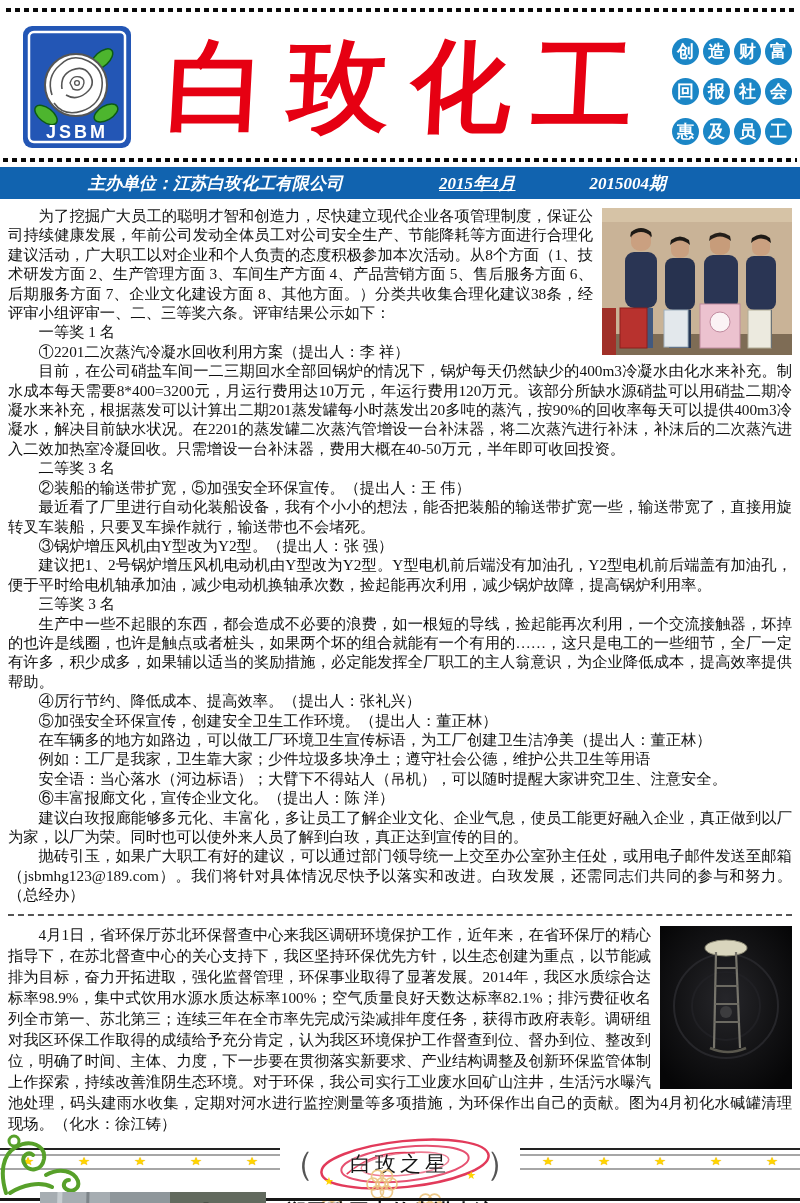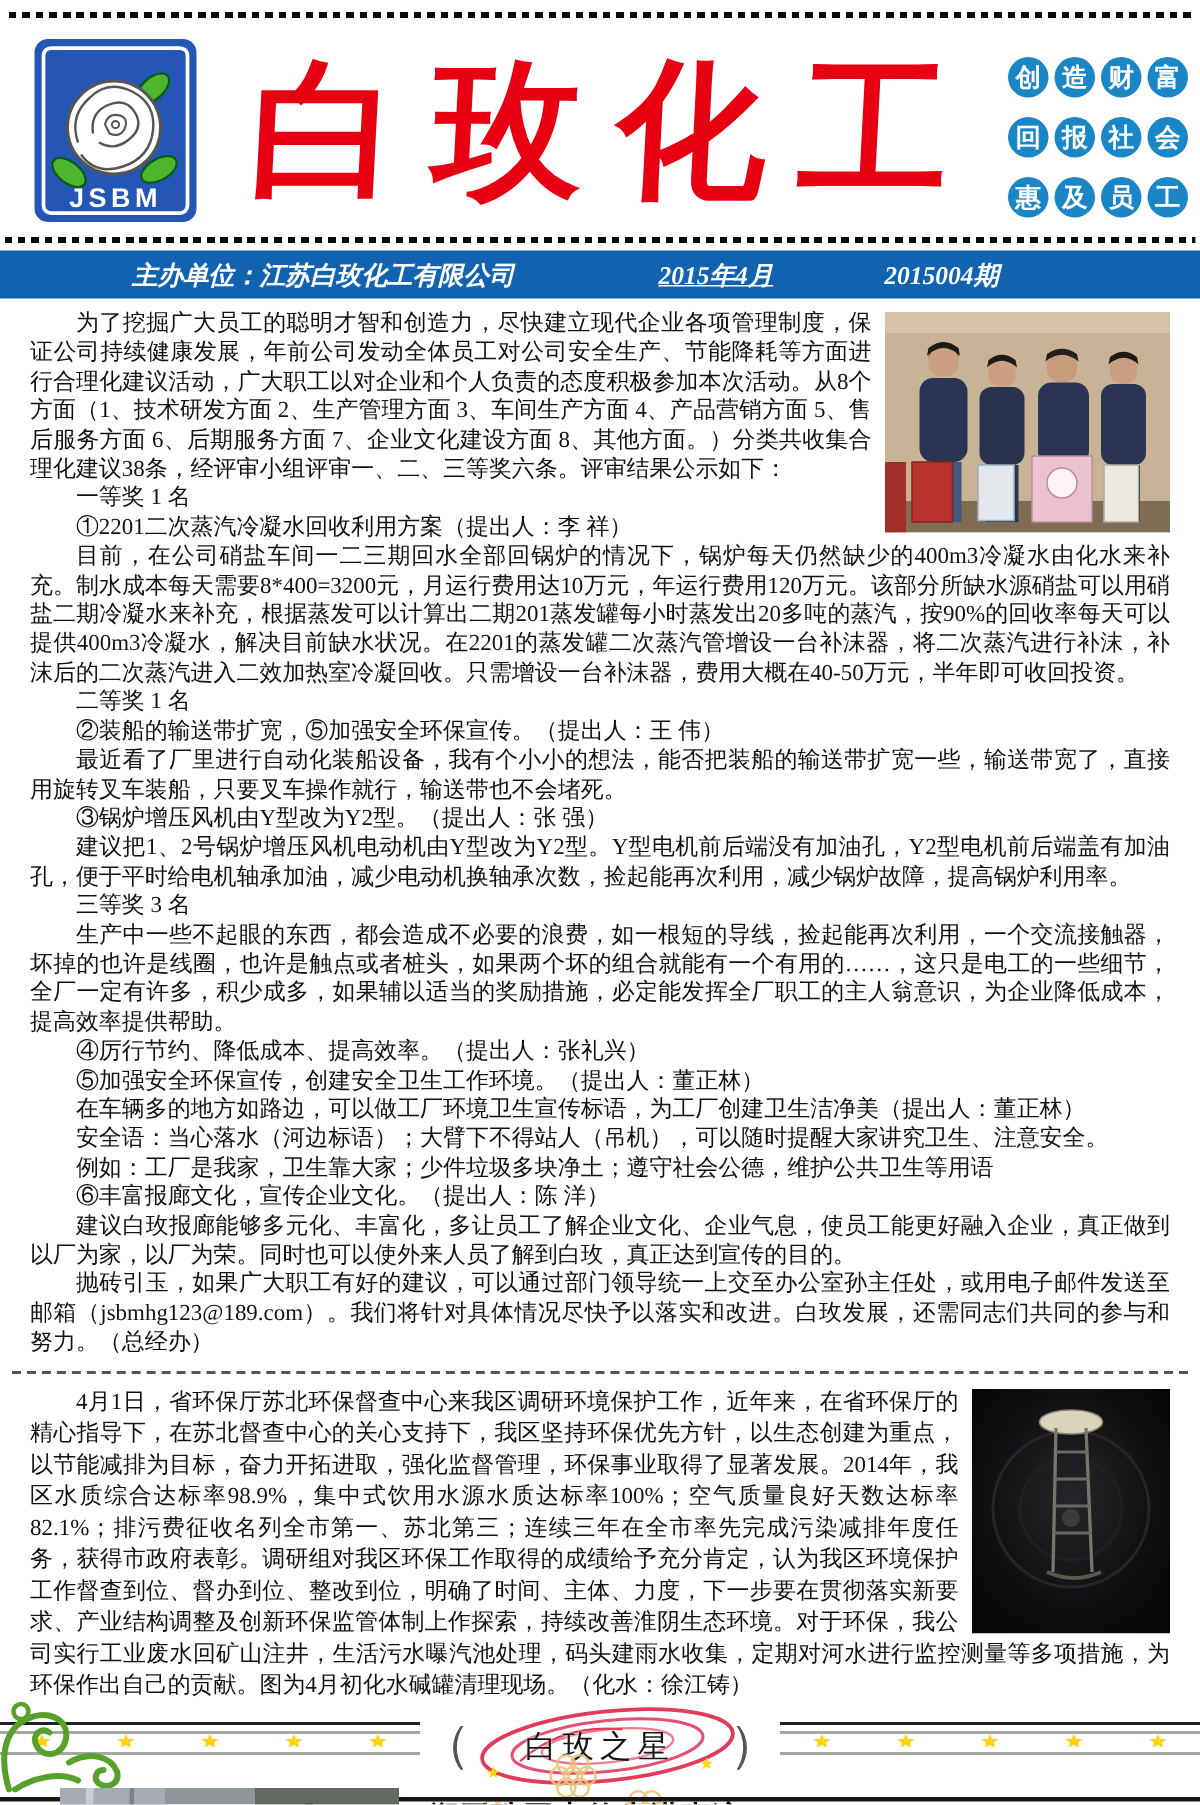--- a/index.html
+++ b/index.html
@@ -49,21 +49,21 @@
     margin-top: 5px;
     height: 32px; background: #1163af;
     display: flex; align-items: center;
     color: #fff; font-weight: bold; font-style: italic;
     font-size: 17px; white-space: nowrap; text-align: center;
   }
   .info-publisher { margin-left: 88px; }
   .info-date { margin-left: 96px; text-decoration: underline; }
   .info-issue { margin-left: 74px; }
   
-  .article { padding: 0 20px; font-size: 15.3px; line-height: 19.4px; text-align: justify; }
+  .article { padding: 0 8px; font-size: 15.3px; line-height: 19.4px; text-align: justify; }
   .article p { text-indent: 2em; }
   .article-1 { margin-top: 7px; }
   .photo { display:block; }
   .photo-award { float: right; width: 190px; height: 147px; margin: 2px 0 4px 9px; }
   .photo-tank  { float: right; width: 132px; height: 163px; margin: 2px 0 2px 9px; }
   .dashed-sep {
     border: none; border-top: 2px dashed #555;
     margin: 9px 8px 8px 8px; clear: both;
   }
   .article-2 { line-height: 21px; }
@@ -188,32 +188,32 @@
       <rect x="18" y="100" width="27" height="40" fill="#b8322e" stroke="#8e1f1c"></rect>
       <rect x="62" y="102" width="24" height="37" fill="#e3e8ec" stroke="#9fb0bd"></rect>
       <rect x="98" y="96" width="40" height="44" fill="#ecc2cf" stroke="#c08ca0"></rect>
       <circle cx="118" cy="114" r="10" fill="#fbf3f5" stroke="#c08ca0"></circle>
       <rect x="146" y="102" width="23" height="38" fill="#eceadf" stroke="#b2ad97"></rect>
     </svg>
     <p>为了挖掘广大员工的聪明才智和创造力，尽快建立现代企业各项管理制度，保证公司持续健康发展，年前公司发动全体员工对公司安全生产、节能降耗等方面进行合理化建议活动，广大职工以对企业和个人负责的态度积极参加本次活动。从8个方面（1、技术研发方面 2、生产管理方面 3、车间生产方面 4、产品营销方面 5、售后服务方面 6、后期服务方面 7、企业文化建设方面 8、其他方面。）分类共收集合理化建议38条，经评审小组评审一、二、三等奖六条。评审结果公示如下：</p>
     <p>一等奖 1 名</p>
     <p>①2201二次蒸汽冷凝水回收利用方案（提出人：李 祥）</p>
     <p>目前，在公司硝盐车间一二三期回水全部回锅炉的情况下，锅炉每天仍然缺少的400m3冷凝水由化水来补充。制水成本每天需要8*400=3200元，月运行费用达10万元，年运行费用120万元。该部分所缺水源硝盐可以用硝盐二期冷凝水来补充，根据蒸发可以计算出二期201蒸发罐每小时蒸发出20多吨的蒸汽，按90%的回收率每天可以提供400m3冷凝水，解决目前缺水状况。在2201的蒸发罐二次蒸汽管增设一台补沫器，将二次蒸汽进行补沫，补沫后的二次蒸汽进入二效加热室冷凝回收。只需增设一台补沫器，费用大概在40-50万元，半年即可收回投资。</p>
-    <p>二等奖 1 名</p>
+    <p>二等奖 3 名</p>
     <p>②装船的输送带扩宽，⑤加强安全环保宣传。（提出人：王 伟）</p>
     <p>最近看了厂里进行自动化装船设备，我有个小小的想法，能否把装船的输送带扩宽一些，输送带宽了，直接用旋转叉车装船，只要叉车操作就行，输送带也不会堵死。</p>
     <p>③锅炉增压风机由Y型改为Y2型。（提出人：张 强）</p>
     <p>建议把1、2号锅炉增压风机电动机由Y型改为Y2型。Y型电机前后端没有加油孔，Y2型电机前后端盖有加油孔，便于平时给电机轴承加油，减少电动机换轴承次数，捡起能再次利用，减少锅炉故障，提高锅炉利用率。</p>
     <p>三等奖 3 名</p>
     <p>生产中一些不起眼的东西，都会造成不必要的浪费，如一根短的导线，捡起能再次利用，一个交流接触器，坏掉的也许是线圈，也许是触点或者桩头，如果两个坏的组合就能有一个有用的……，这只是电工的一些细节，全厂一定有许多，积少成多，如果辅以适当的奖励措施，必定能发挥全厂职工的主人翁意识，为企业降低成本，提高效率提供帮助。</p>
     <p>④厉行节约、降低成本、提高效率。（提出人：张礼兴）</p>
     <p>⑤加强安全环保宣传，创建安全卫生工作环境。（提出人：董正林）</p>
     <p>在车辆多的地方如路边，可以做工厂环境卫生宣传标语，为工厂创建卫生洁净美（提出人：董正林）</p>
+    <p>例如：工厂是我家，卫生靠大家；少件垃圾多块净土；遵守社会公德，维护公共卫生等用语</p>
     <p>安全语：当心落水（河边标语）；大臂下不得站人（吊机），可以随时提醒大家讲究卫生、注意安全。</p>
-    <p>例如：工厂是我家，卫生靠大家；少件垃圾多块净土；遵守社会公德，维护公共卫生等用语</p>
     <p>⑥丰富报廊文化，宣传企业文化。（提出人：陈 洋）</p>
     <p>建议白玫报廊能够多元化、丰富化，多让员工了解企业文化、企业气息，使员工能更好融入企业，真正做到以厂为家，以厂为荣。同时也可以使外来人员了解到白玫，真正达到宣传的目的。</p>
     <p>抛砖引玉，如果广大职工有好的建议，可以通过部门领导统一上交至办公室孙主任处，或用电子邮件发送至邮箱（jsbmhg123@189.com）。我们将针对具体情况尽快予以落实和改进。白玫发展，还需同志们共同的参与和努力。（总经办）</p>
   </section>
 
   <hr class="dashed-sep">
 
   <section class="article article-2">
     <svg class="photo photo-tank" viewBox="0 0 132 163">
       <defs>

